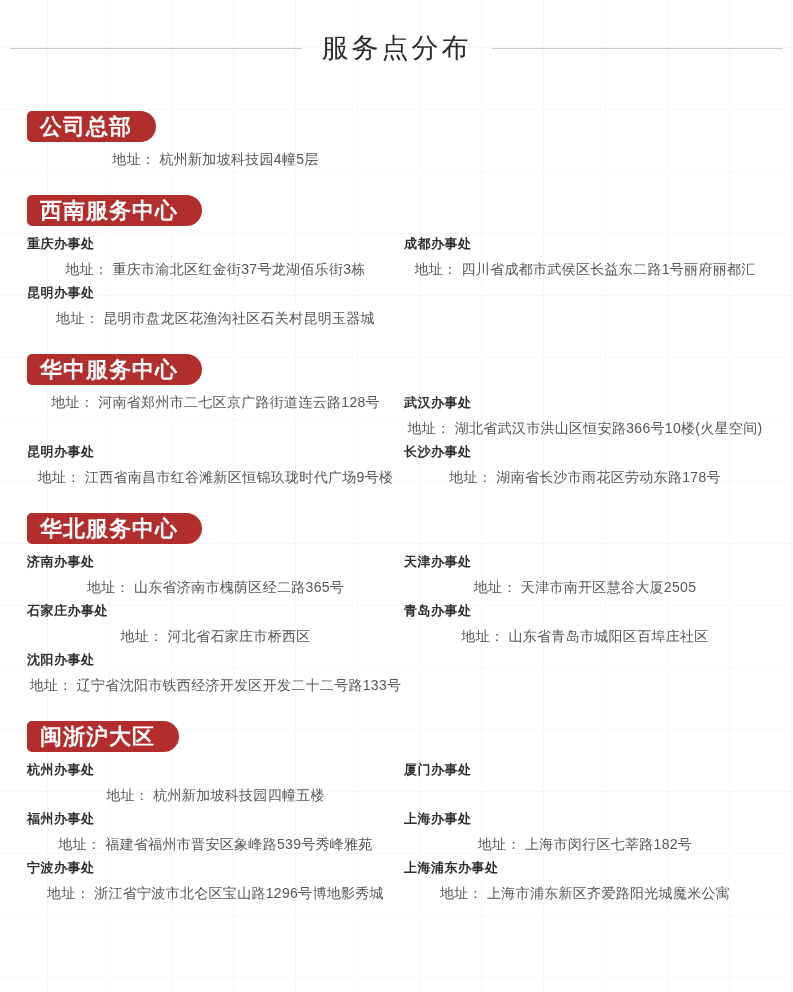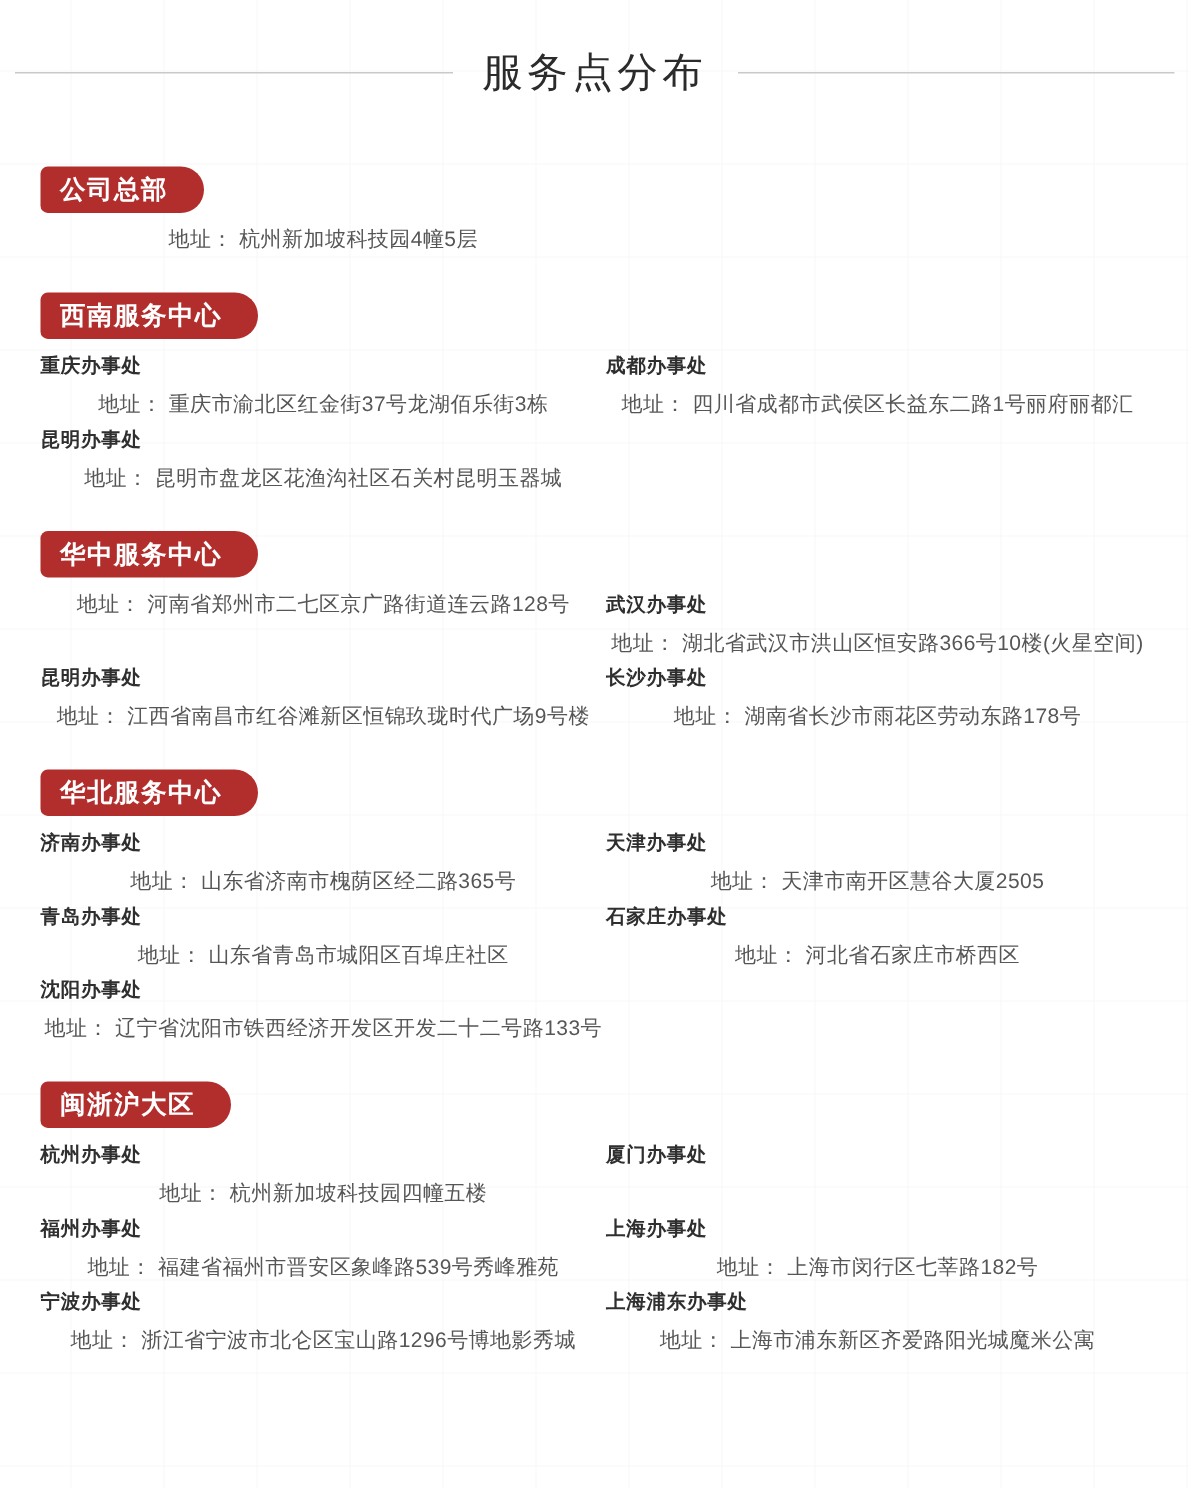--- a/index.html
+++ b/index.html
@@ -39,21 +39,21 @@
     font-weight: 500;
     letter-spacing: 3px;
     color: #2b2b2b;
     white-space: nowrap;
   }
   .section { margin-bottom: 23px; }
   .badge {
     display: inline-block;
     background: #b22e2d;
     color: #ffffff;
-    font-size: 17px;
+    font-size: 22px;
     font-weight: bold;
     letter-spacing: 1px;
     height: 31px;
     line-height: 31px;
     padding: 0 24px 0 13px;
     border-radius: 5px 16px 16px 5px;
     margin-bottom: 7px;
   }
   .office-grid {
     display: grid;
@@ -125,26 +125,26 @@
       <section class="section"><div class="badge">华北服务中心</div><div class="office-grid">
           <div class="office">
             <div class="office-name">济南办事处</div>
             <div class="office-address">地址： 山东省济南市槐荫区经二路365号</div>
           </div>
           <div class="office">
             <div class="office-name">天津办事处</div>
             <div class="office-address">地址： 天津市南开区慧谷大厦2505</div>
           </div>
           <div class="office">
+            <div class="office-name">石家庄办事处</div>
+            <div class="office-address">地址： 河北省石家庄市桥西区</div>
+          </div>
+          <div class="office">
             <div class="office-name">青岛办事处</div>
             <div class="office-address">地址： 山东省青岛市城阳区百埠庄社区</div>
-          </div>
-          <div class="office">
-            <div class="office-name">石家庄办事处</div>
-            <div class="office-address">地址： 河北省石家庄市桥西区</div>
           </div>
           <div class="office">
             <div class="office-name">沈阳办事处</div>
             <div class="office-address">地址： 辽宁省沈阳市铁西经济开发区开发二十二号路133号</div>
           </div>
         </div></section>
       <section class="section"><div class="badge">闽浙沪大区</div><div class="office-grid">
           <div class="office">
             <div class="office-name">杭州办事处</div>
             <div class="office-address">地址： 杭州新加坡科技园四幢五楼</div>

